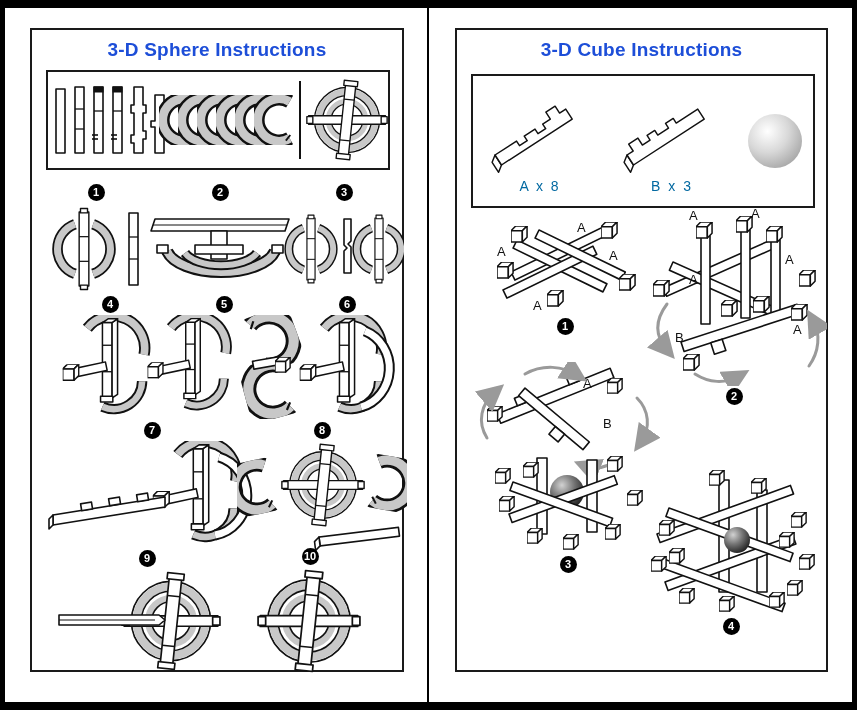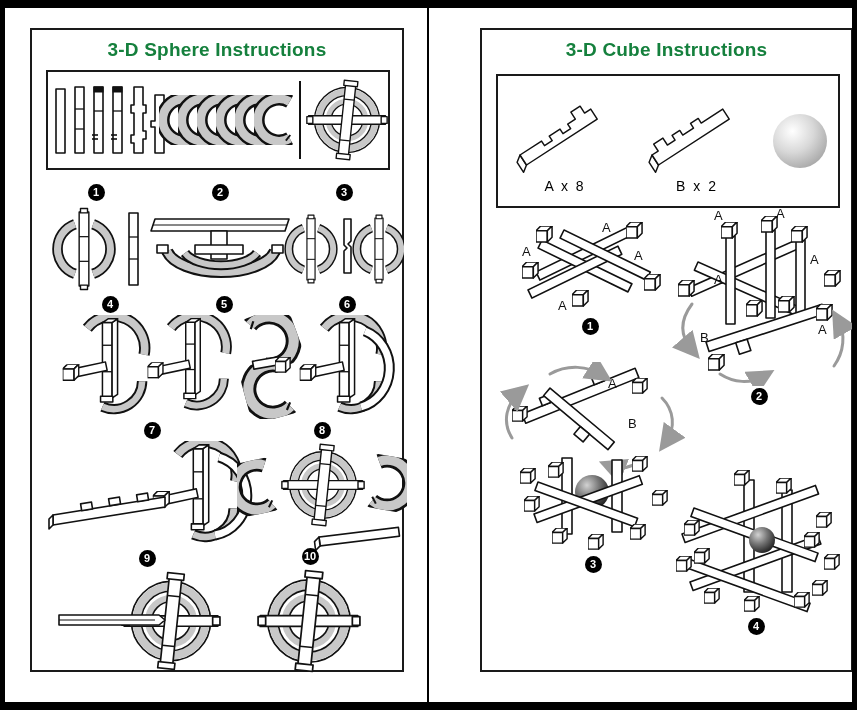--- a/index.html
+++ b/index.html
@@ -2,30 +2,30 @@
 <html><head>
 <meta charset="utf-8">
 <style>
   html,body{margin:0;padding:0;background:#fff;font-family:"Liberation Sans",sans-serif;}
   .sheet{position:relative;width:857px;height:710px;background:#fff;box-sizing:border-box;
          border-top:8px solid #000;border-bottom:8px solid #000;
          border-left:5px solid #000;border-right:5px solid #000;overflow:hidden;}
   .divider{position:absolute;left:422px;top:0;width:2px;height:694px;background:#000;}
   .panel{position:absolute;top:20px;height:644px;border:2px solid #1a1a1a;background:#fff;box-sizing:border-box;}
   .panel.left{left:25px;width:374px;}
-  .panel.right{left:450px;width:373px;margin-left:25px;}
-  .panel-title{text-align:center;margin-top:9px;font-size:19px;font-weight:bold;color:#15803d;letter-spacing:.2px;}
+  .panel.right{left:450px;width:373px;}
+  .panel-title{text-align:center;margin-top:9px;font-size:19px;font-weight:bold;color:#1d4ed8;letter-spacing:.2px;}
   .parts-box{position:absolute;border:2px solid #1a1a1a;background:#fff;display:flex;align-items:center;justify-content:center;box-sizing:border-box;}
   .sphere-parts{left:14px;top:40px;width:344px;height:100px;}
   .cube-parts{left:14px;top:44px;width:344px;height:134px;gap:20px;}
   .step{position:absolute;display:flex;flex-direction:column;align-items:center;gap:2px;}
   .badge{width:17px;height:17px;border-radius:50%;background:#000;color:#fff;font-size:11px;
          font-weight:bold;display:flex;align-items:center;justify-content:center;line-height:1;}
   .piece-block{display:flex;flex-direction:column;align-items:center;gap:2px;}
-  .piece-label{font-size:14px;letter-spacing:2px;color:#000000;}
+  .piece-label{font-size:14px;letter-spacing:2px;color:#0369a1;}
   .ball{width:54px;height:54px;border-radius:50%;
         background:radial-gradient(circle at 36% 32%, #ffffff 0%, #d8d8d8 42%, #8c8c8c 100%);}
   .ln{fill:#fff;stroke:#111;stroke-width:1.6;stroke-linejoin:round;}
   .kln{fill:#111;stroke:#111;}
   .arc-k{fill:none;stroke:#111;}
   .arc-g{fill:none;stroke:#c8c8c8;}
   .arc-w{fill:none;stroke:#fff;}
   .arrow{fill:none;stroke:#9a9a9a;stroke-width:3;stroke-linecap:round;}
   svg text{font-family:"Liberation Sans",sans-serif;font-size:13px;fill:#111;}
 </style>
@@ -301,21 +301,21 @@
       <div class="piece-block">
         <svg width="112" height="88" viewBox="0 0 120 96">
           <use href="#sym-pieceA" x="0" y="-4" width="120" height="100"></use>
         </svg>
         <div class="piece-label">A x 8</div>
       </div>
       <div class="piece-block">
         <svg width="112" height="88" viewBox="0 0 120 96">
           <use href="#sym-pieceB" x="0" y="-4" width="120" height="100"></use>
         </svg>
-        <div class="piece-label">B x 2</div>
+        <div class="piece-label">B x 3</div>
       </div>
       <div class="ball"></div>
     </div>
 
     <div class="step" style="left:22px;top:186px;width:172px;">
       <svg width="168" height="100" viewBox="0 0 168 100">
         <g transform="translate(30,56) rotate(-26)">
             <rect class="ln" width="102" height="9"></rect>
           </g>
         <g transform="translate(36,24) rotate(26)">

